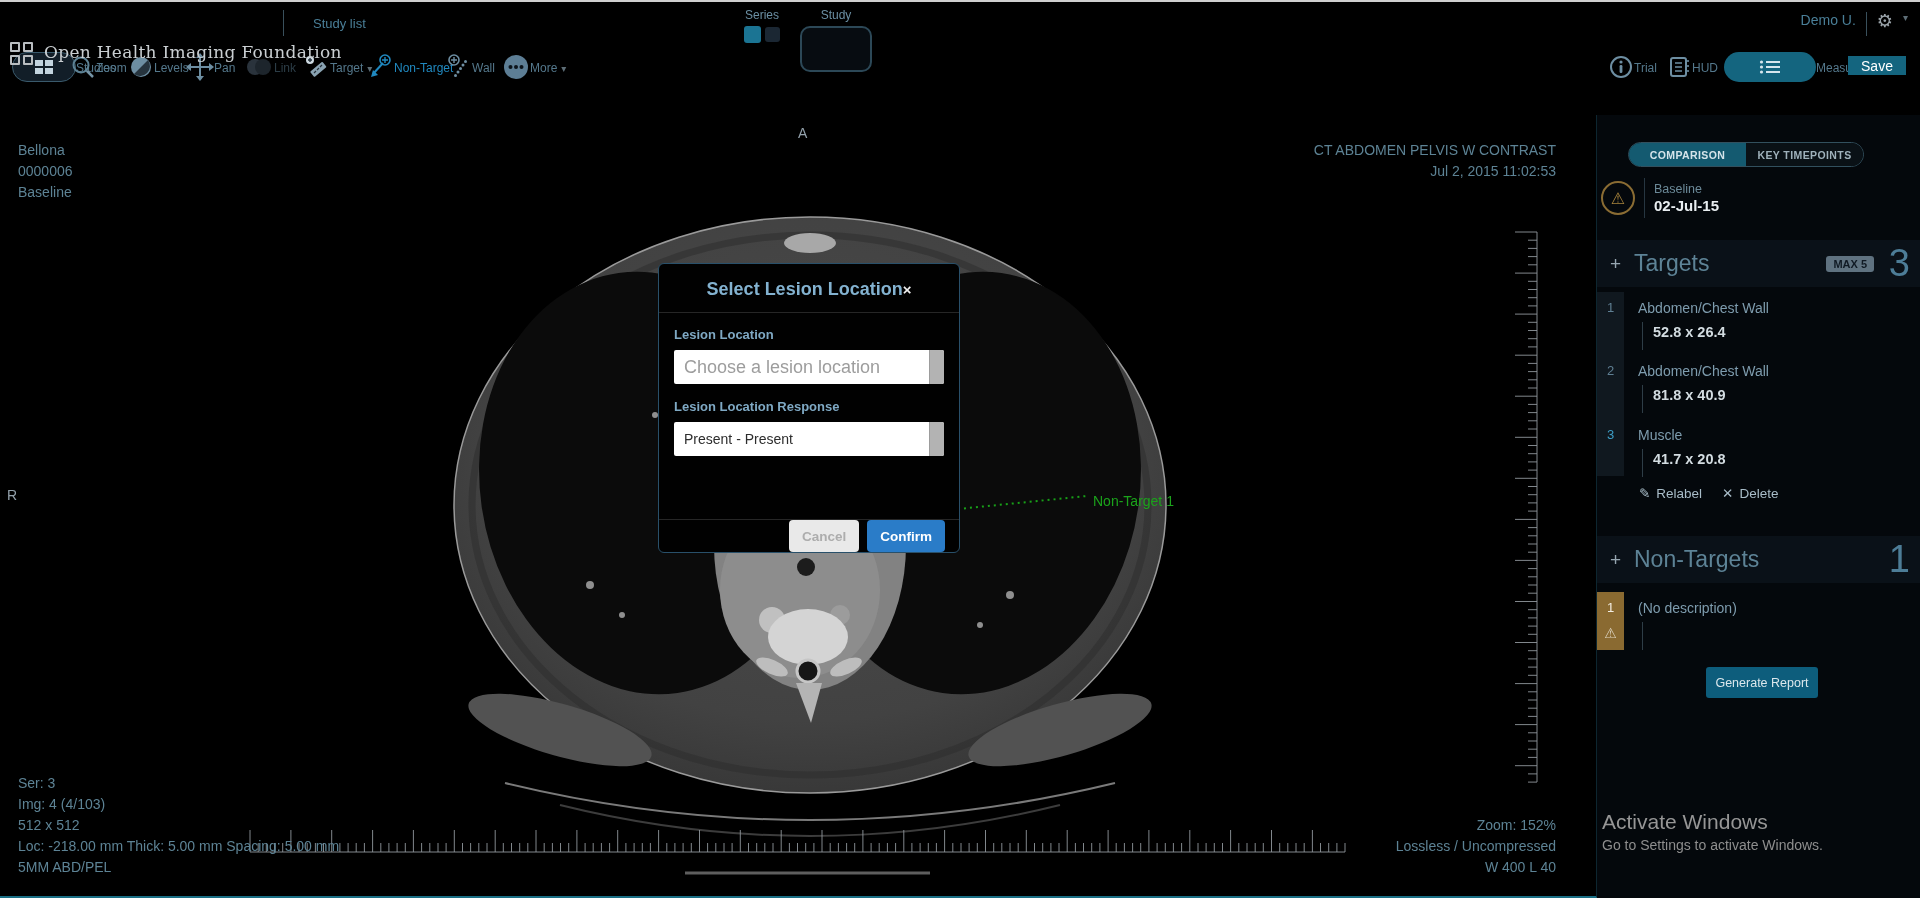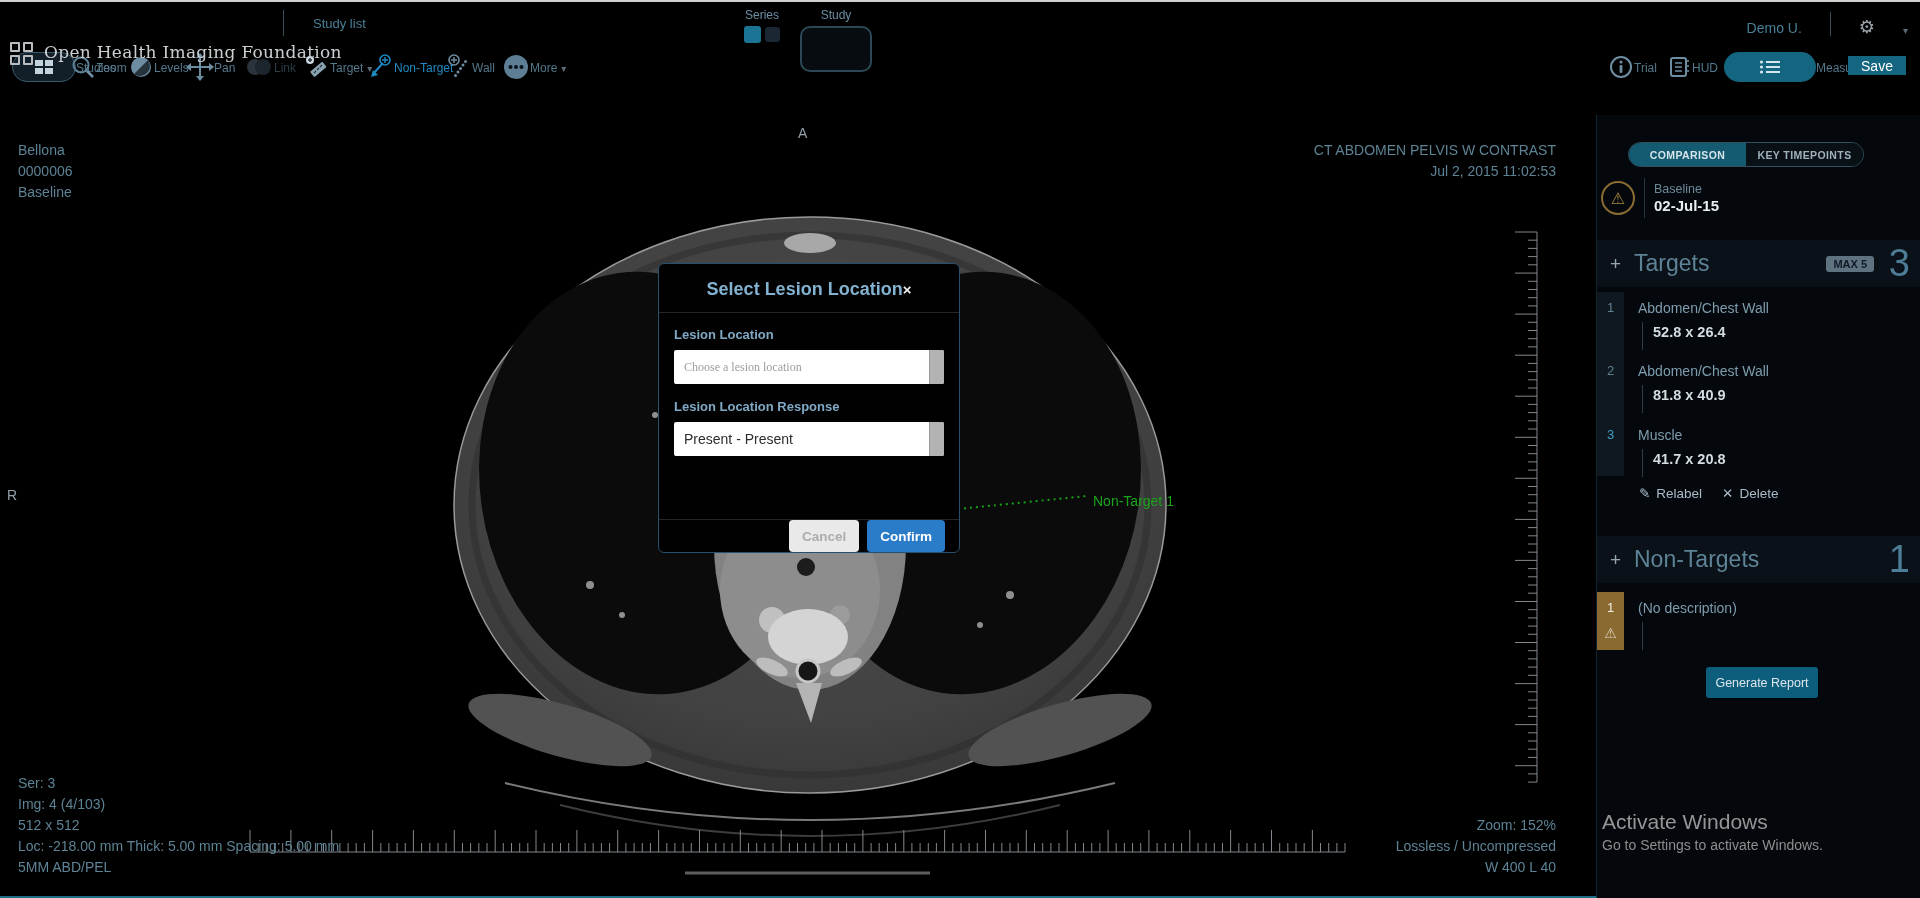--- a/index.html
+++ b/index.html
@@ -16,21 +16,21 @@
   .logo-text { font-family:"DejaVu Serif", serif; font-size:17px; color:#c9ced1; letter-spacing:.3px; }
   .nav-sep { position:absolute; left:283px; top:8px; width:1px; height:26px; background:#39505c; }
   .study-list { position:absolute; left:293px; top:14px; font-size:13px; color:#4a7f98; cursor:pointer;padding-left:20px; }
   .series-group { position:absolute; left:744px; top:6px; text-align:center; }
   .thumb-label { font-size:12px; color:#6b8fa3; margin-bottom:4px; }
   .series-squares { display:flex; gap:4px; justify-content:center; }
   .series-sq-a { width:17px; height:17px; background:#1b7493; border-radius:3px; }
   .series-sq-b { width:15px; height:15px; background:#1b2733; border-radius:3px; margin-top:1px; }
   .study-group { position:absolute; left:800px; top:6px; text-align:center; }
   .study-box { width:72px; height:46px; border:2px solid #2c4857; border-radius:10px; background:#070c11; margin-top:2px; }
-  .user-area { position:absolute; right:12px; top:10px; display:flex; align-items:flex-end; gap:28px; }
+  .user-area { position:absolute; right:12px; top:10px; display:flex; align-items:flex-start; gap:10px; }
   .user-name { font-size:14px; color:#4a7f98; }
   .user-sep { width:1px; height:24px; background:#39505c; }
   .gear { font-size:18px; color:#9aa3a9; line-height:18px; }
   .caret { font-size:10px; color:#5d6d76; }
 
   
   .toolbar { position:absolute; top:44px; left:0; width:100%; height:71px; background:#000; z-index:9; }
   .tools-left { position:absolute; left:12px; top:4px; display:flex; }
   .tool { width:58px; display:flex; flex-direction:row; align-items:center; cursor:pointer; }
   .tool.w64 { width:64px; } .tool.w78 { width:78px; }
@@ -53,21 +53,21 @@
 
   
   .modal { position:absolute; left:658px; top:263px; width:302px; height:290px; background:#010101; border:1px solid #29506a; border-radius:6px; z-index:20; display:flex; flex-direction:column; }
   .modal-header { display:flex; justify-content:center; align-items:center; padding:15px 16px 12px 16px; border-bottom:1px solid #262626; }
   .modal-title { color:#83b2d0; font-size:18px; font-weight:bold; }
   .modal-close { color:#efefef; font-size:15px; font-weight:bold; cursor:pointer; line-height:14px; }
   .modal-body { padding:14px 15px 0 15px; flex:1; }
   .field-label { color:#7fa9c4; font-size:13px; font-weight:bold; margin-bottom:8px; }
   .select { position:relative; width:100%; height:34px; background:#fff; border-radius:2px; margin-bottom:15px; display:flex; align-items:center; padding-left:10px; cursor:pointer; }
   .select .strip { position:absolute; right:0; top:0; bottom:0; width:15px; background:#b3b3b3; border-left:1px solid #9c9c9c; border-radius:0 2px 2px 0; }
-  .sel-placeholder { color:#9d9d9d; font-size:12px;font-family:Liberation Serif, serif; }
+  .sel-placeholder { color:#9d9d9d; font-size:18px; }
   .sel-value { color:#2d2d2d; font-size:14px; }
   .modal-footer { border-top:1px solid #262626; padding:0 14px; display:flex; justify-content:flex-end; gap:8px; }
   .btn { height:32px; border:none; border-radius:4px; font-size:13.5px; font-weight:bold; font-family:inherit; padding:0 13px; cursor:pointer; }
   .btn-cancel { background:#e9e9e9; color:#adadad; }
   .btn-confirm { background:#2a7cc8; color:#fff; }
 
   
   .sidebar { position:absolute; top:115px; left:1597px; width:323px; height:783px; background:#04080c; }
   .tp-tabs { position:absolute; left:31px; top:27px; width:236px; height:25px; display:flex; border-radius:13px; overflow:hidden; border:1px solid #32505e; }
   .tp-tab { flex:1; display:flex; align-items:center; justify-content:center; font-size:10.5px; font-weight:bold; letter-spacing:.4px; color:#9fb1bb; cursor:pointer; background:#0a1116; }

